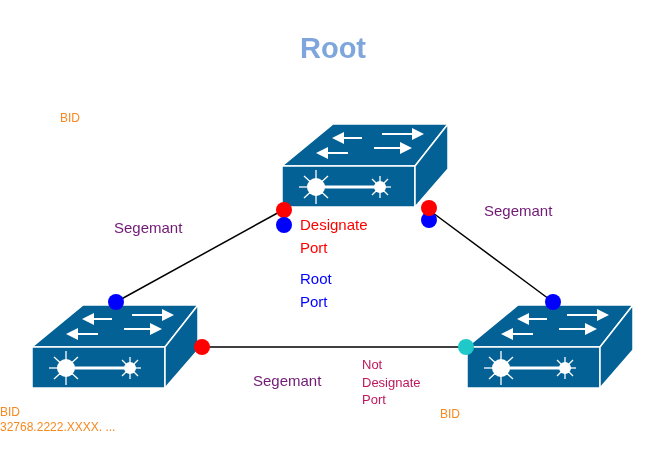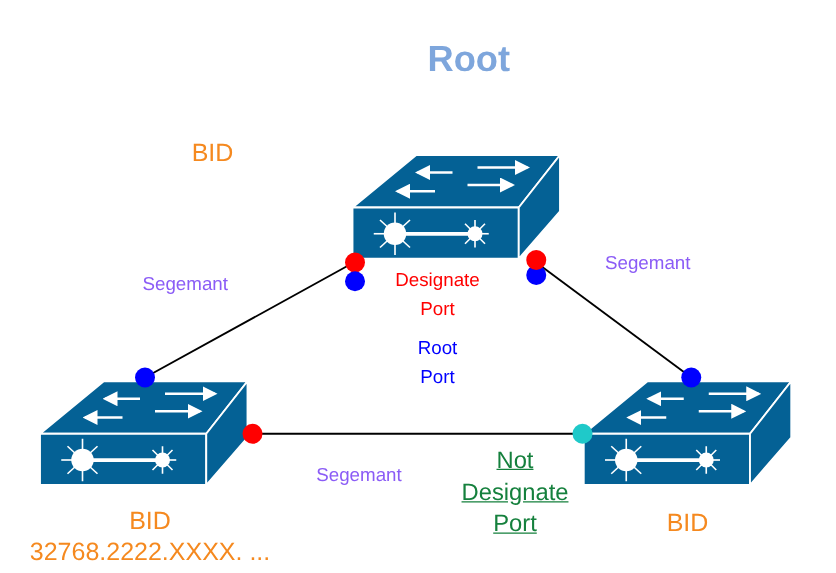--- a/index.html
+++ b/index.html
@@ -1,24 +1,24 @@
 <!DOCTYPE html>
 <html><head>
   <meta charset="utf-8">
   <style>
     html, body { margin: 0; padding: 0; background: #ffffff; }
     #stage { position: relative; width: 669px; height: 458px; overflow: hidden; background: #fff; }
     svg { position: absolute; left: 0; top: 0; }
-    .lbl { position: absolute; font-family: "Liberation Sans", sans-serif; text-align: center; white-space: nowrap; line-height: 1.25; }
+    .lbl { position: absolute; font-family: "Liberation Sans", sans-serif; white-space: nowrap; line-height: 1.25; }
     .title { color: #7ea6dc; font-weight: bold; font-size: 29px; line-height: 1.25; }
-    .bid { color: #f5891f; font-size: 20px; }
-    .seg { color: #8b5cf6; font-size: 15px; }
+    .bid { color: #f5891f; font-size: 12px; }
+    .seg { color: #701a75; font-size: 15px; }
     .dp { color: #ff0000; font-size: 15px; line-height: 1.5; }
     .rp { color: #0000ff; font-size: 15px; line-height: 1.5; }
-    .ndp { color: #15803d; font-size: 19px; line-height: 1.35; text-decoration: underline; }
+    .ndp { color: #be185d; font-size: 13px; line-height: 1.35; }
   </style>
 </head>
 <body>
 
 <div id="stage">
   <svg width="669" height="458" viewBox="0 0 669 458">
 
     <line x1="283" y1="210" x2="116" y2="302" stroke="#000" stroke-width="1.5"></line>
     <line x1="429" y1="210" x2="553" y2="302" stroke="#000" stroke-width="1.5"></line>
     <line x1="202" y1="347" x2="466" y2="347" stroke="#000" stroke-width="1.5"></line>

